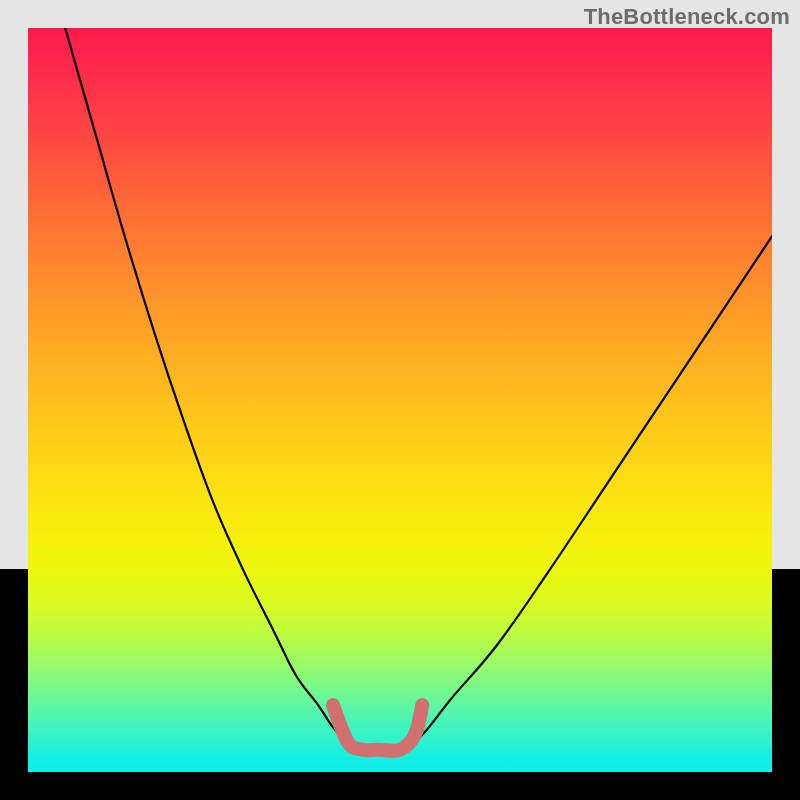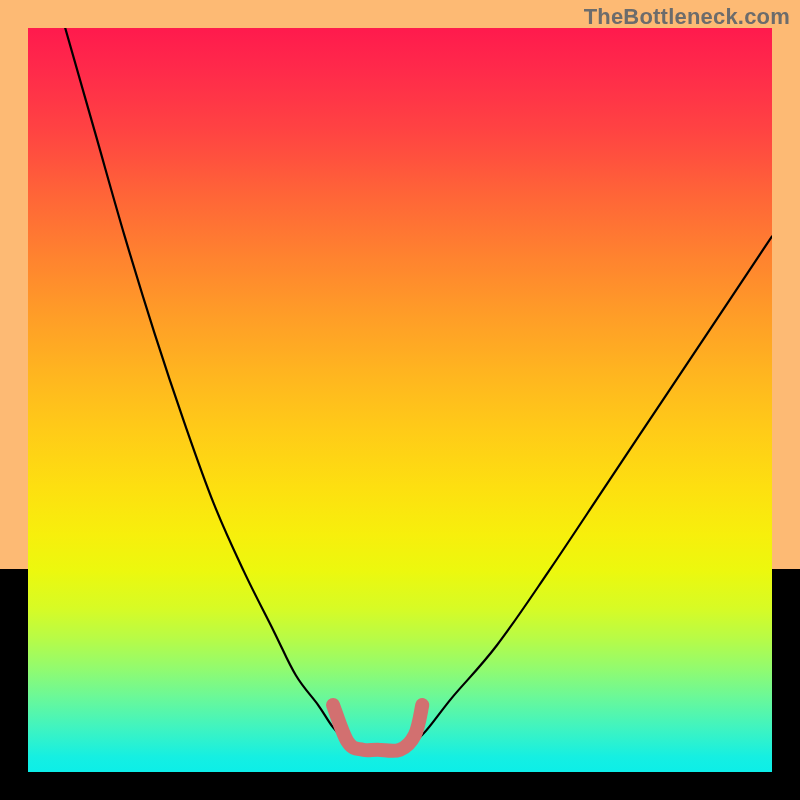--- a/index.html
+++ b/index.html
@@ -1,20 +1,20 @@
 <!DOCTYPE html>
 <html><head>
 <meta charset="utf-8">
 <style>
   * { margin: 0; padding: 0; box-sizing: border-box; }
   html, body { width: 800px; height: 800px; overflow: hidden; background: #000; }
   .outer {
     width: 800px;
     height: 569px;
-    background: #fdba74;
+    background: #e5e5e5;
     position: relative;
   }
   .plot-area {
     position: absolute;
     left: 28px;
     top: 28px;
     width: 744px;
     height: 744px;
     overflow: hidden;
   }

